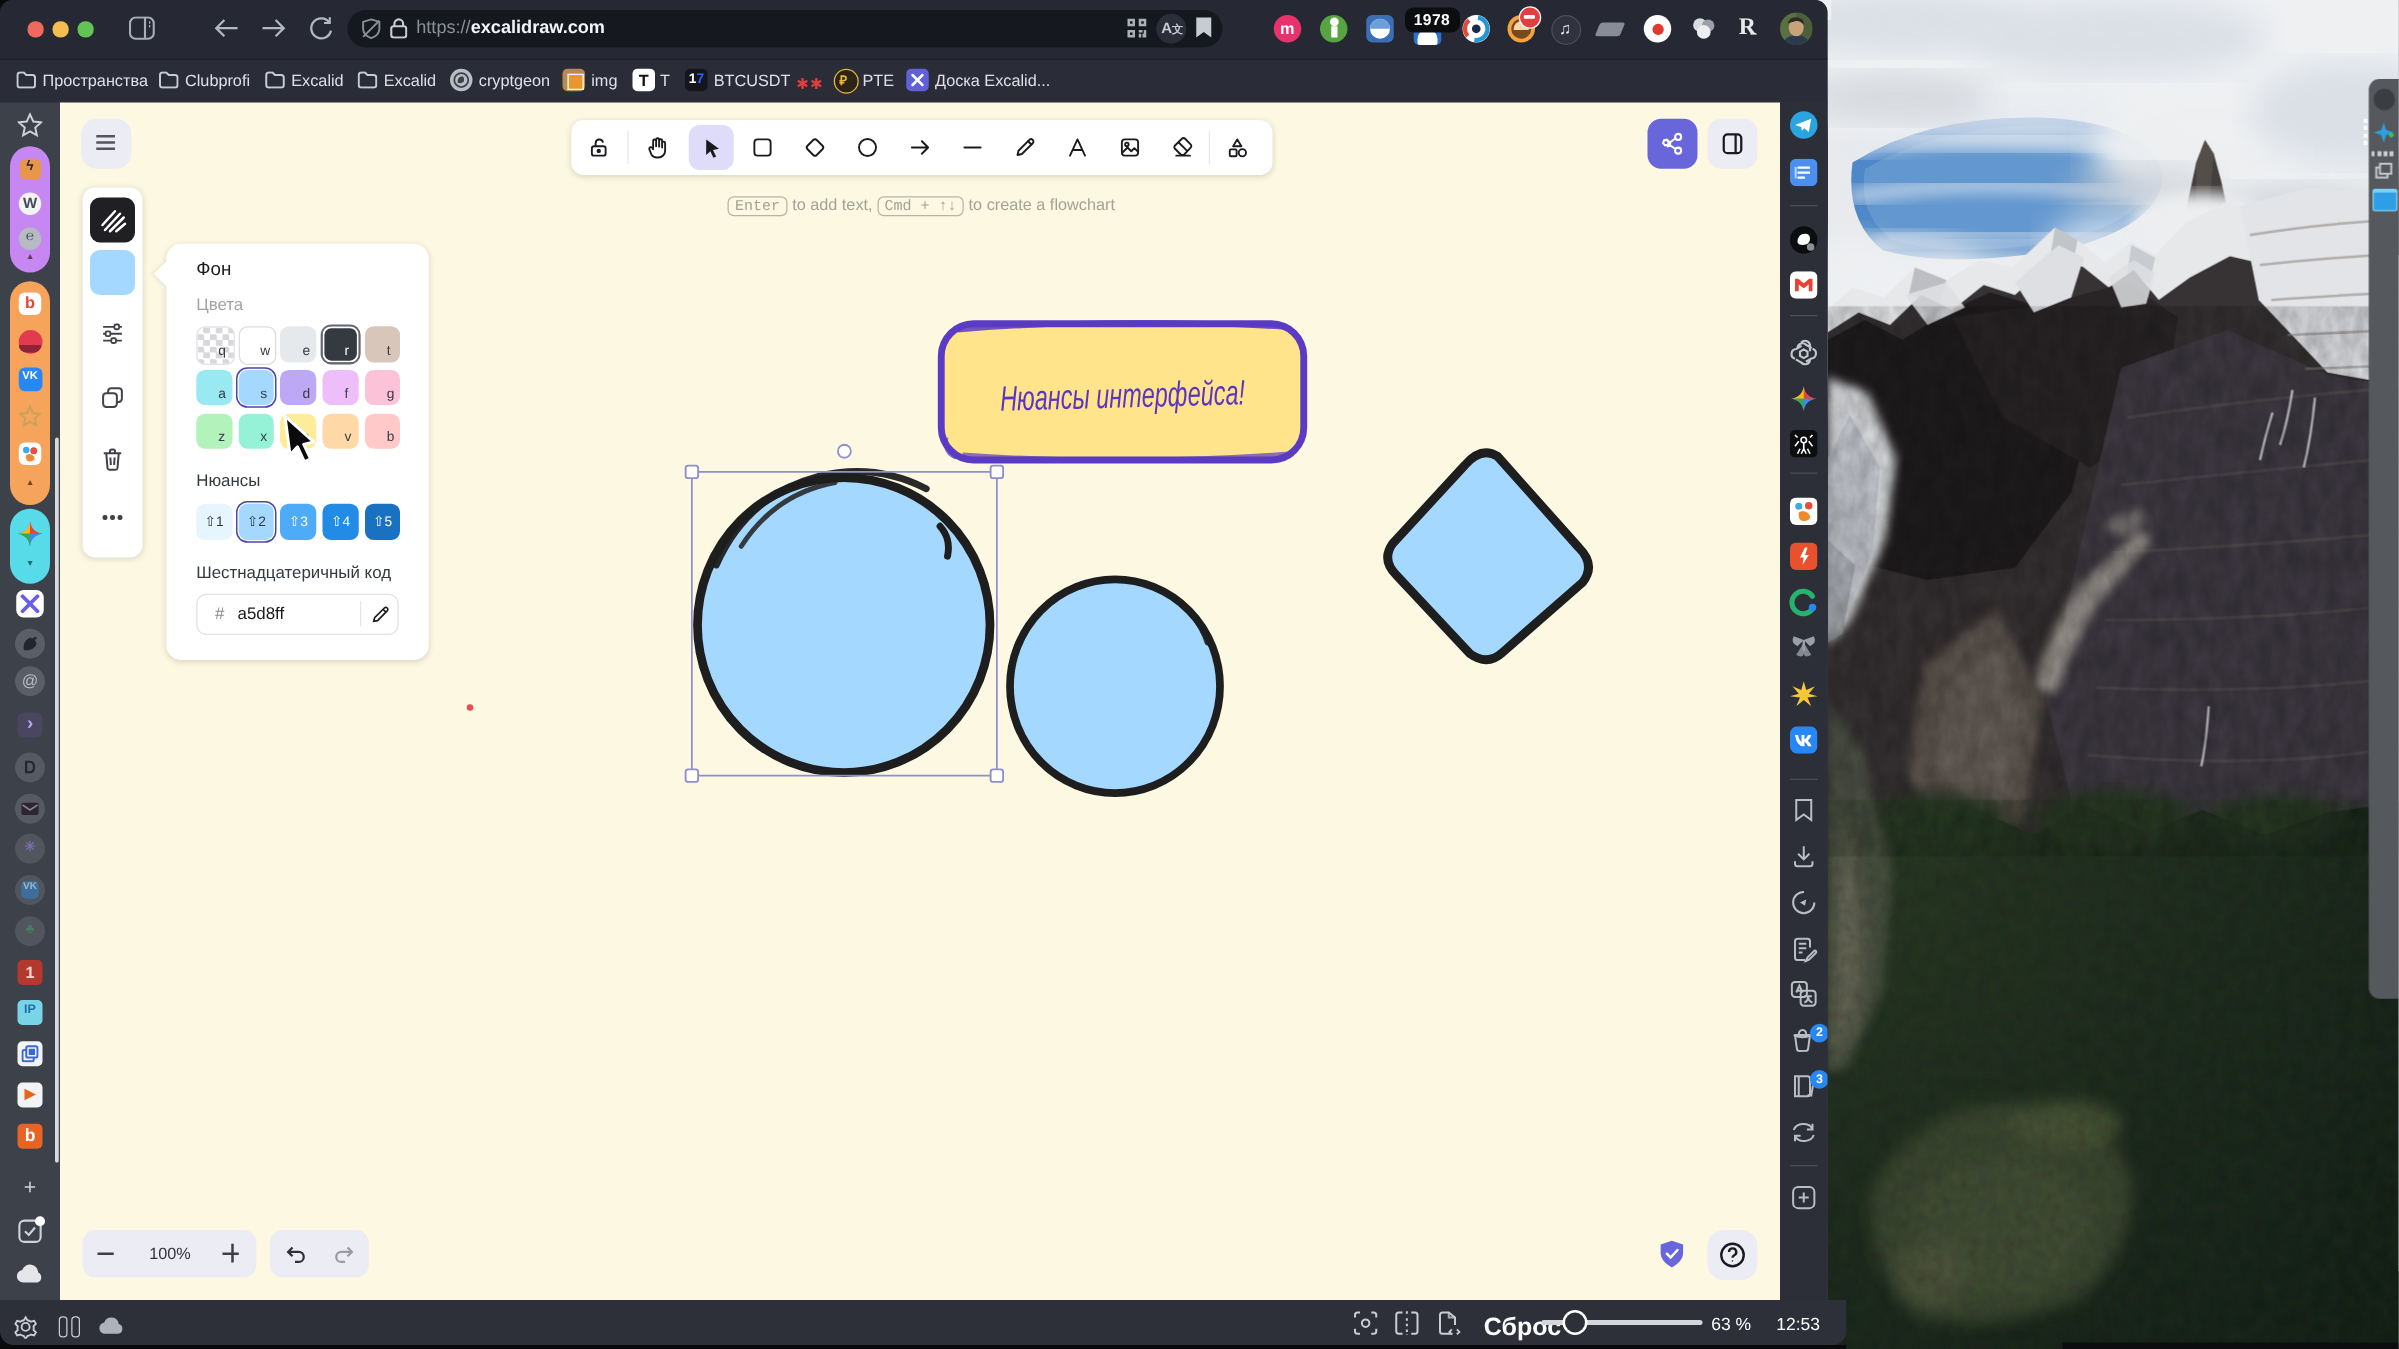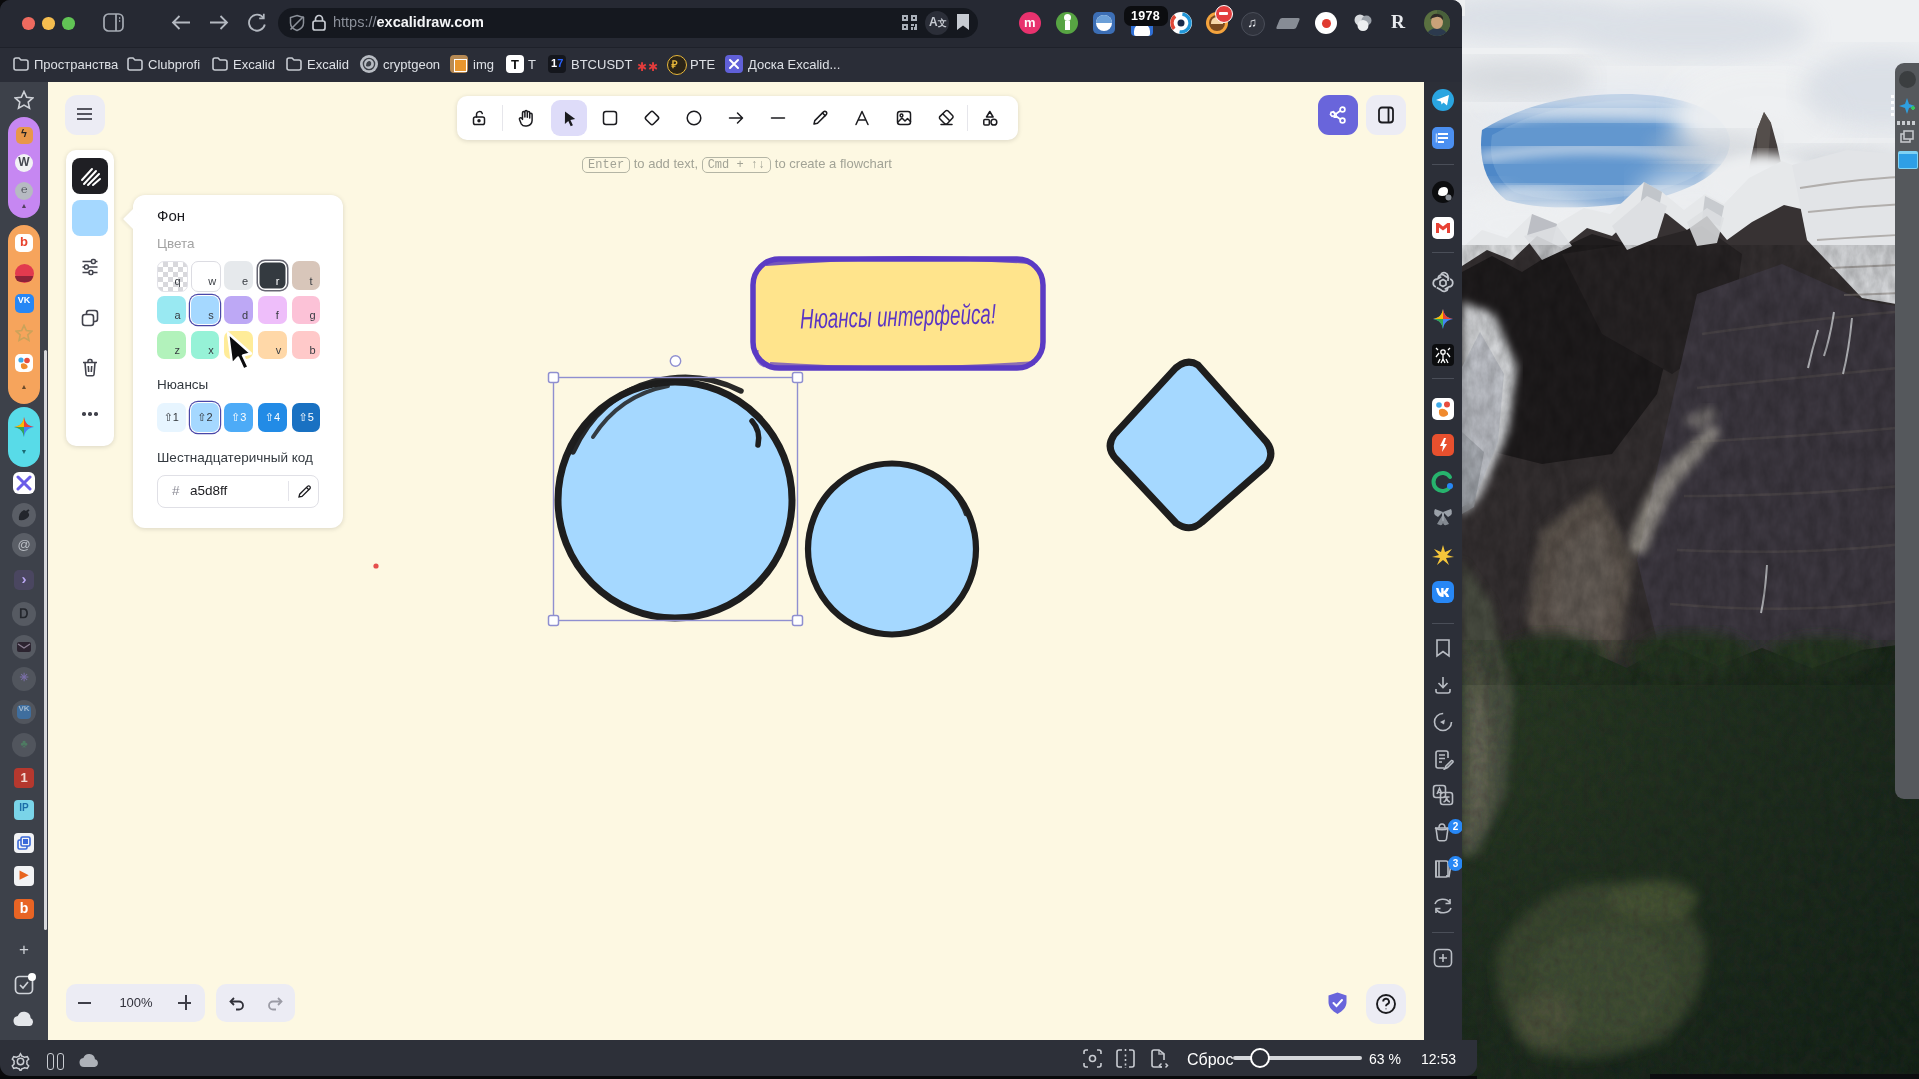--- a/index.html
+++ b/index.html
@@ -213,21 +213,21 @@
     </svg>
   <svg class="abs ico" style="left:1115px;top:8px" width="21" height="21" viewBox="0 0 21 21" fill="none" stroke="#c9ccd2" stroke-width="1.6">
       <path d="M7,2 h-3 a2,2 0 0 0 -2,2 v13 a2,2 0 0 0 2,2 h3 M14,2 h3 a2,2 0 0 1 2,2 v13 a2,2 0 0 1 -2,2 h-3"></path>
       <path d="M10.5,1 v3 M10.5,6.5 v2 M10.5,11 v2 M10.5,15.5 v2 M10.5,19.5 v.5" stroke-dasharray="2 2"></path>
     </svg>
   <svg class="abs ico" style="left:1148px;top:8px" width="21" height="21" viewBox="0 0 21 21" fill="none" stroke="#c9ccd2" stroke-width="1.6">
       <path d="M14,19 h-8 a2,2 0 0 1 -2,-2 v-13 a2,2 0 0 1 2,-2 h5 l5,4 v6"></path>
       <path d="M11,2 v4 h5" opacity=".8"></path>
       <path d="M13.5,15.5 l-2,2 2,2 M17.5,15.5 l2,2 -2,2" stroke-width="1.5"></path>
     </svg>
-  <div class="abs" style="left:1187px;top:11px;font-size:16px;font-weight:400;color:#fff;">Сброс</div>
+  <div class="abs" style="left:1187px;top:11px;font-size:20px;font-weight:700;color:#fff;">Сброс</div>
   <div class="abs" style="left:1233px;top:16px;width:129px;height:4px;border-radius:2px;background:#d4d6da;"></div>
   <div class="abs" style="left:1250px;top:8px;width:16px;height:16px;border-radius:50%;background:#2d3039;border:2.5px solid #fff;"></div>
   <div class="abs" style="left:1369px;top:11px;font-size:14px;font-weight:500;color:#fff;">63 %</div>
   <div class="abs" style="left:1421px;top:11px;font-size:14px;font-weight:500;color:#fff;">12:53</div>
 </div>
 
 <div class="abs" style="left:1445px;top:0;width:20px;height:16px;background:#edeff1;"></div>
 
 <div id="win">
 

